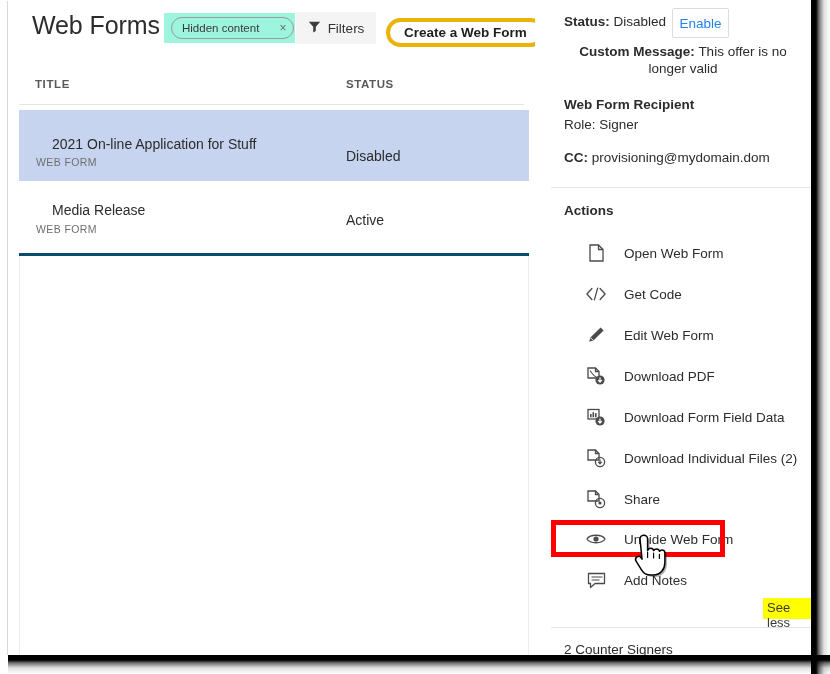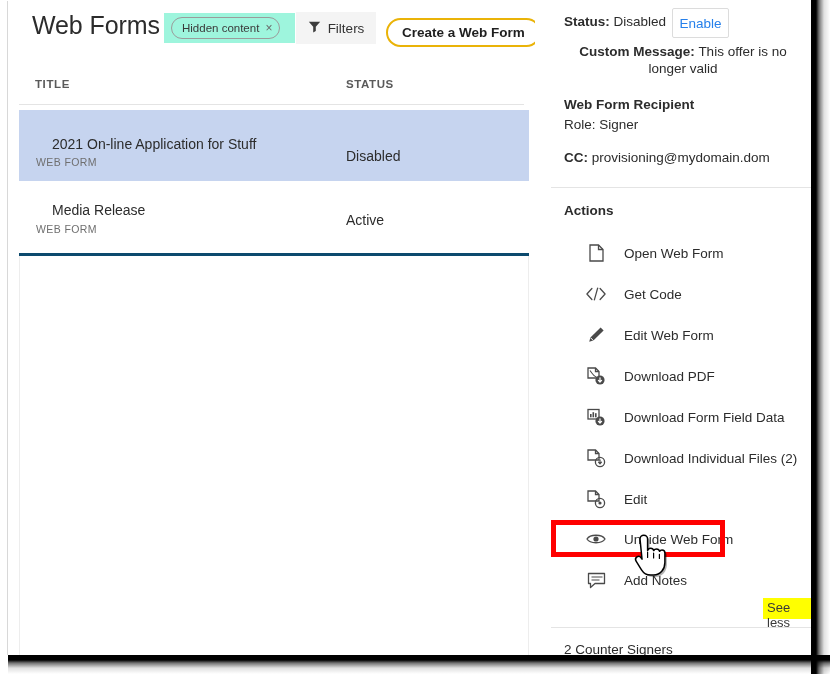--- a/index.html
+++ b/index.html
@@ -110,21 +110,21 @@
     left: 163px;
     top: 17px;
     height: 22px;
     box-sizing: border-box;
     border: 1px solid #9b9b9b;
     border-radius: 11px;
     background: transparent;
     display: flex;
     align-items: center;
     padding: 0 7px 0 10px;
-    gap: 6px;
+    gap: 20px;
     cursor: pointer;
   }
   .chip-label {
     font-size: 11.5px;
     color: #3a3a3a;
     white-space: nowrap;
   }
   .chip-x {
     font-size: 12px;
     color: #6a6a6a;
@@ -149,21 +149,21 @@
   .filters-label {
     font-size: 13.5px;
     color: #333333;
   }
   .create-btn {
     position: absolute;
     left: 378px;
     top: 18px;
     height: 29px;
     box-sizing: border-box;
-    border: 2px solid #eab308;
+    border: 4px solid #eab308;
     border-radius: 15px;
     background: #ffffff;
     display: flex;
     align-items: center;
     padding: 0 14px;
     cursor: pointer;
     font-family: inherit;
   }
   .create-btn-label {
     font-size: 13.5px;
@@ -577,21 +577,21 @@
 
       <div class="action-item" style="top:483px">
         <span class="action-icon">
           <svg width="19" height="19" viewBox="0 0 19 19" aria-hidden="true">
             <path d="M1 1 h7.5 L12 4.5 V11 H1 Z" fill="none" stroke="#4a4a4a" stroke-width="1.3"></path>
             <path d="M8.5 1 V4.5 H12" fill="none" stroke="#4a4a4a" stroke-width="1.3"></path>
             <circle cx="13" cy="13" r="4.6" fill="none" stroke="#4a4a4a" stroke-width="1.3"></circle>
             <circle cx="13" cy="13" r="1.6" fill="#4a4a4a"></circle>
           </svg>
         </span>
-        <span class="action-label">Edit</span>
+        <span class="action-label">Share</span>
       </div>
 
       <div class="action-item" style="top:523px">
         <span class="action-icon">
           <svg width="20" height="14" viewBox="0 0 20 14" aria-hidden="true">
             <path d="M1 7 C4 2, 16 2, 19 7 C16 12, 4 12, 1 7 Z" fill="none" stroke="#4a4a4a" stroke-width="1.3"></path>
             <circle cx="10" cy="7" r="2.6" fill="#4a4a4a"></circle>
           </svg>
         </span>
         <span class="action-label">Unhide Web Form</span>

